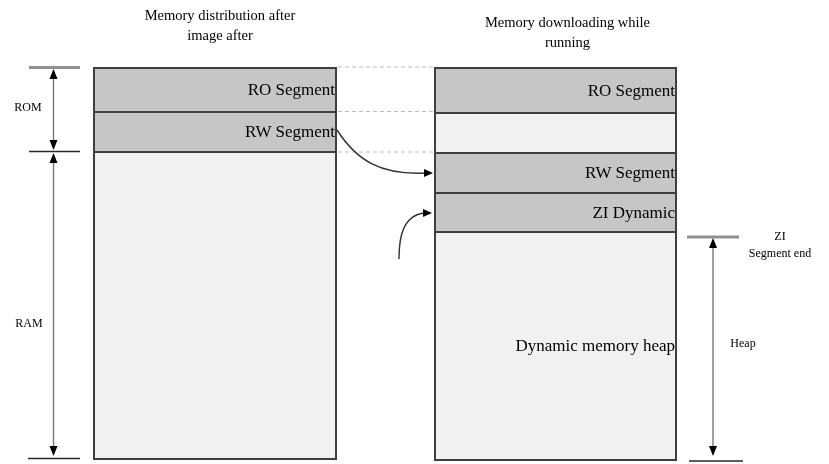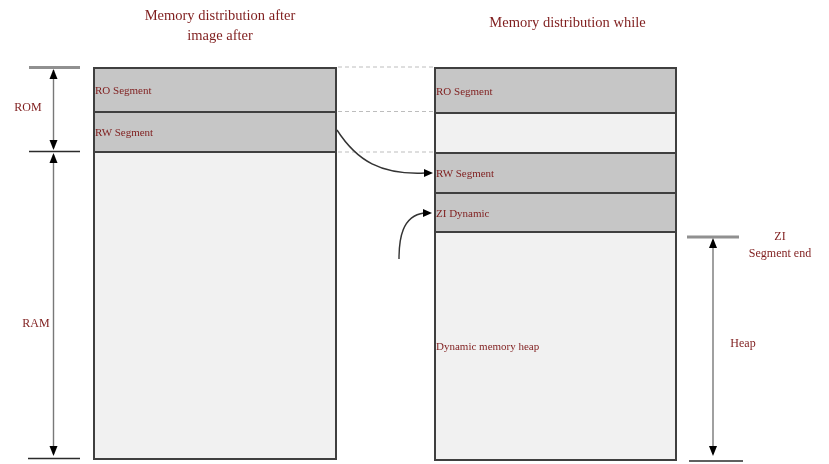--- a/index.html
+++ b/index.html
@@ -2,42 +2,42 @@
 <html><head>
 <meta charset="utf-8">
 <style>
   html, body { margin: 0; padding: 0; background: #ffffff; }
   #canvas {
     position: relative;
     width: 829px;
     height: 464px;
     background: #ffffff;
     font-family: "Liberation Serif", "DejaVu Serif", serif;
-    color: #7f1d1d;
+    color: #000000;
     overflow: hidden;
   }
   .title {
     position: absolute;
     text-align: center;
     font-size: 14.5px;
     line-height: 20px;
   }
   .col {
     position: absolute;
     box-sizing: border-box;
     border: 2px solid #3f3f3f;
     display: flex;
     flex-direction: column;
   }
   .seg {
     box-sizing: border-box;
     display: flex;
     align-items: center;
-    justify-content: flex-start;
-    font-size: 11px;
+    justify-content: flex-end;
+    font-size: 17px;
     border-bottom: 2px solid #3f3f3f;
   }
   .seg:last-child { border-bottom: none; }
   .seg.gray  { background: #c6c6c6; }
   .seg.light { background: #f1f1f1; }
   .seg.fill  { flex: 1 1 auto; }
   .side-label {
     position: absolute;
     font-size: 12px;
     text-align: center;
@@ -52,21 +52,22 @@
 </head>
 <body>
 
 <div id="canvas">
 
   <div class="title" style="left:105px; top:5px; width:230px;">
     <div>Memory distribution after</div>
     <div>image after</div>
   </div>
   <div class="title" style="left:450px; top:12px; width:235px;">
-    <div>Memory distribution while</div>
+    <div>Memory downloading while</div>
+    <div>running</div>
   </div>
 
   <div class="col" style="left:93px; top:67px; width:244px; height:393px;">
     <div class="seg gray" style="height:44px;">
       <span>RO Segment</span>
     </div>
     <div class="seg gray" style="height:40px;">
       <span>RW Segment</span>
     </div>
     <div class="seg light fill">
@@ -86,21 +87,21 @@
     </div>
     <div class="seg gray" style="height:39px;">
       <span>ZI Dynamic</span>
     </div>
     <div class="seg light fill">
       <span>Dynamic memory heap</span>
     </div>
   </div>
 
   <div class="side-label" style="left:4px; top:99px; width:48px;">ROM</div>
-  <div class="side-label" style="left:12px; top:315px; width:48px;">RAM</div>
+  <div class="side-label" style="left:5px; top:315px; width:48px;">RAM</div>
   <div class="side-label" style="left:726px; top:228px; width:108px;">
     <div>ZI</div>
     <div>Segment end</div>
   </div>
   <div class="side-label" style="left:716px; top:335px; width:54px;">Heap</div>
 
   <svg id="overlay" width="829" height="464" viewBox="0 0 829 464">
 
     <line x1="29" y1="67.5" x2="80" y2="67.5" stroke="#909090" stroke-width="3"></line>
     <line x1="53.5" y1="70" x2="53.5" y2="148" stroke="#787878" stroke-width="1.4"></line>

